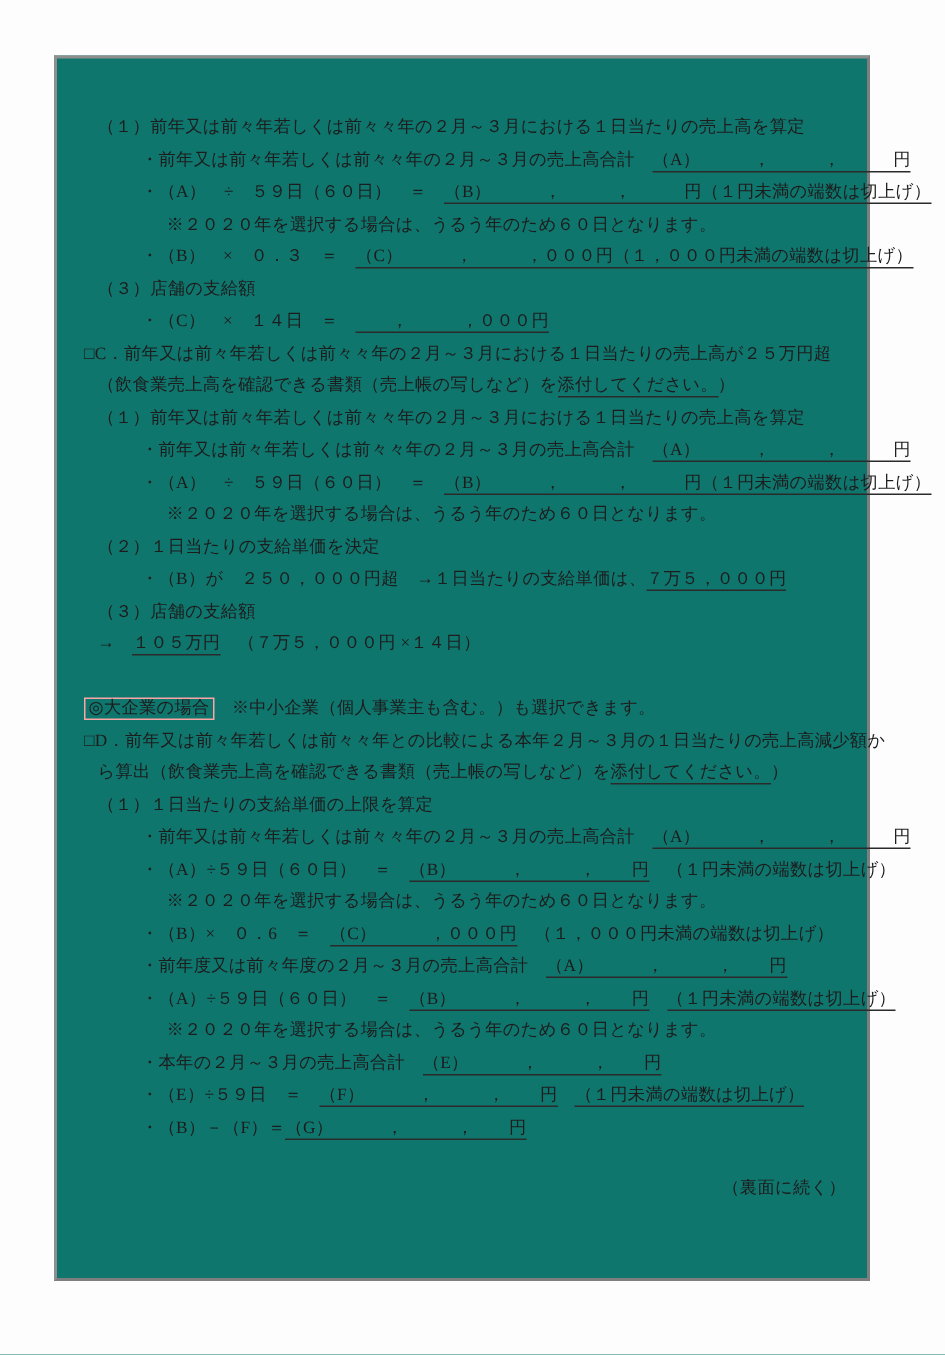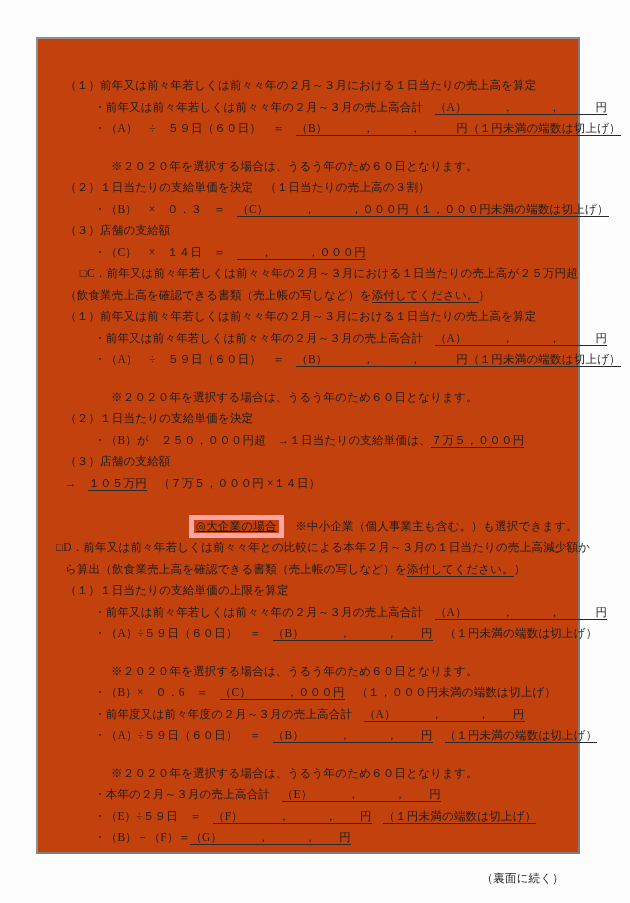--- a/index.html
+++ b/index.html
@@ -12,59 +12,57 @@
     overflow:hidden;
   }
   .sheet{
     position:absolute;
     left:36px;top:37px;
     width:544px;height:817px;
     box-sizing:border-box;
     border:2px solid #8f8f8f;
     border-right-color:#7e7e7e;
     border-bottom-color:#7e7e7e;
-    background:#c2410c;
+    background:#0f766e;
   }
   .lines{
     position:absolute;
     left:0;top:36px;right:0;
   }
   .line{
     line-height:21.5px;
     height:21.5px;
     font-size:11.5px;
     white-space:nowrap;
     letter-spacing:0.2px;
   }
-  .l0{padding-left:18px;text-align:right;}
+  .l0{padding-left:18px;}
   .l1{padding-left:27px;}
   .l2{padding-left:56px;}
-  .l3{padding-left:73px;margin-top:16px;}
+  .l3{padding-left:73px;}
   .blank{height:21.5px;}
   .right{text-align:right;padding-right:14px;margin-top:19px;}
   .u{
     border-bottom:1px solid #2a2a2a;
     padding-bottom:1px;
   }
   .boxed{
-    border:5px solid #fca5a5;
+    border:1px solid #fca5a5;
     padding:0 2px 1px 2px;
-    text-decoration:underline;
   }
 </style>
 </head>
 <body>
 
 <div class="sheet">
   <div class="lines" id="doc-lines">
       <div class="line l1"><span class="">（１）前年又は前々年若しくは前々々年の２月～３月における１日当たりの売上高を算定</span></div>
       <div class="line l2"><span class="">・前年又は前々年若しくは前々々年の２月～３月の売上高合計　</span><span class="u">（A）　　　，　　　，　　　円</span></div>
       <div class="line l2"><span class="">・（A）　÷　５９日（６０日）　＝　</span><span class="u">（B）　　　，　　　，　　　円（１円未満の端数は切上げ）</span></div>
       <div class="line l3"><span class="">※２０２０年を選択する場合は、うるう年のため６０日となります。</span></div>
-      <div class="line l1"><span class="">（２）１日当たりの支給単価を決定　（１日当たりの売上高の３割）</span></div>
       <div class="line l2"><span class="">・（B）　×　０．３　＝　</span><span class="u">（C）　　　，　　　，０００円（１，０００円未満の端数は切上げ）</span></div>
       <div class="line l1"><span class="">（３）店舗の支給額</span></div>
       <div class="line l2"><span class="">・（C）　×　１４日　＝　</span><span class="u">　　，　　　，０００円</span></div>
       <div class="line l0"><span class="">□C．前年又は前々年若しくは前々々年の２月～３月における１日当たりの売上高が２５万円超</span></div>
       <div class="line l1"><span class="">（飲食業売上高を確認できる書類（売上帳の写しなど）を</span><span class="u">添付してください。</span><span class="">）</span></div>
       <div class="line l1"><span class="">（１）前年又は前々年若しくは前々々年の２月～３月における１日当たりの売上高を算定</span></div>
       <div class="line l2"><span class="">・前年又は前々年若しくは前々々年の２月～３月の売上高合計　</span><span class="u">（A）　　　，　　　，　　　円</span></div>
       <div class="line l2"><span class="">・（A）　÷　５９日（６０日）　＝　</span><span class="u">（B）　　　，　　　，　　　円（１円未満の端数は切上げ）</span></div>
       <div class="line l3"><span class="">※２０２０年を選択する場合は、うるう年のため６０日となります。</span></div>
       <div class="line l1"><span class="">（２）１日当たりの支給単価を決定</span></div>

